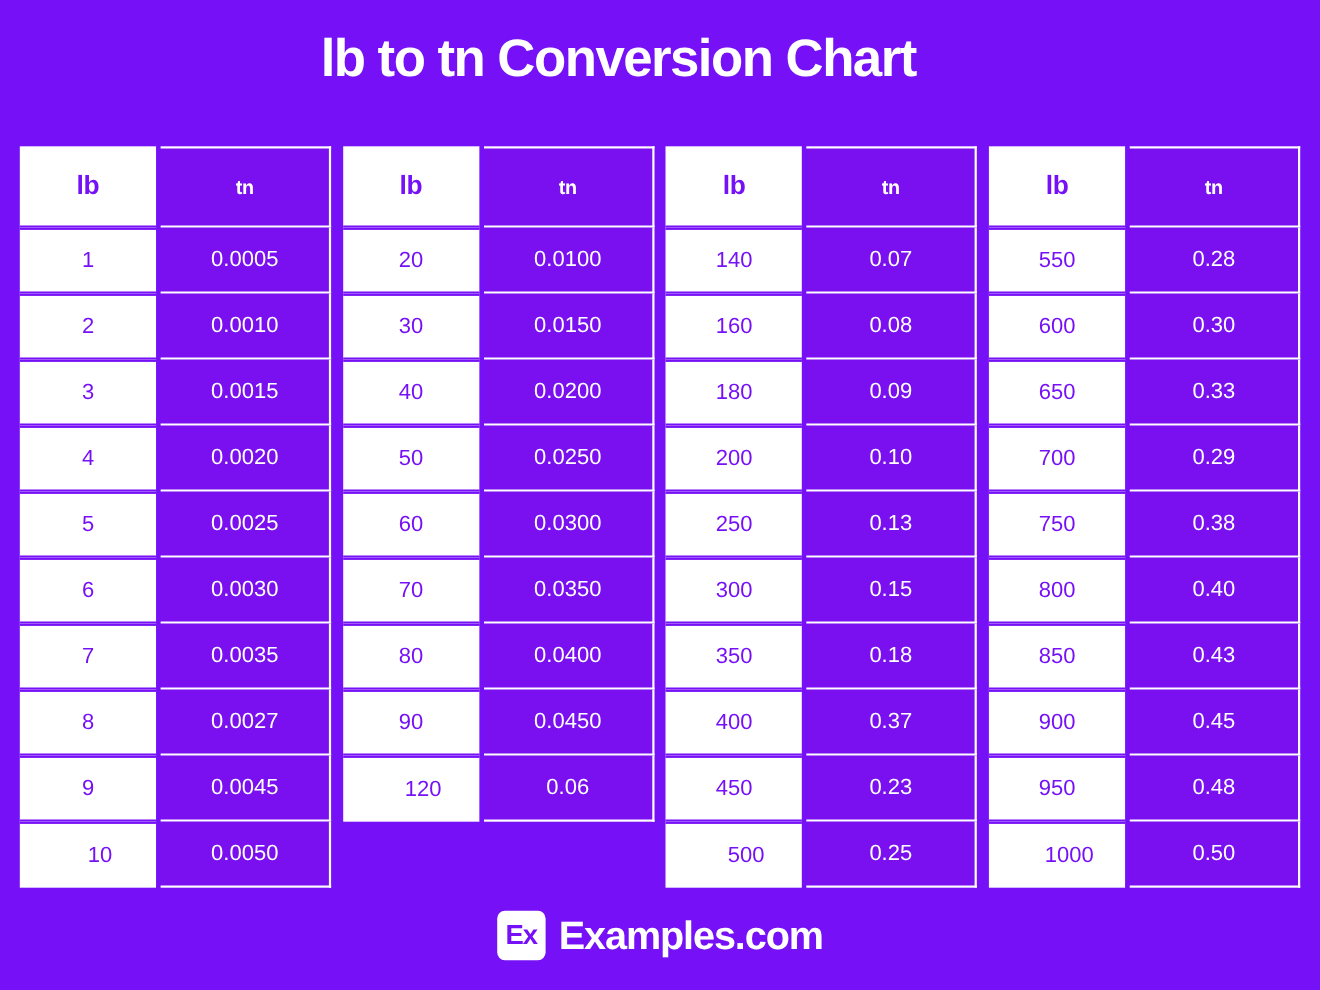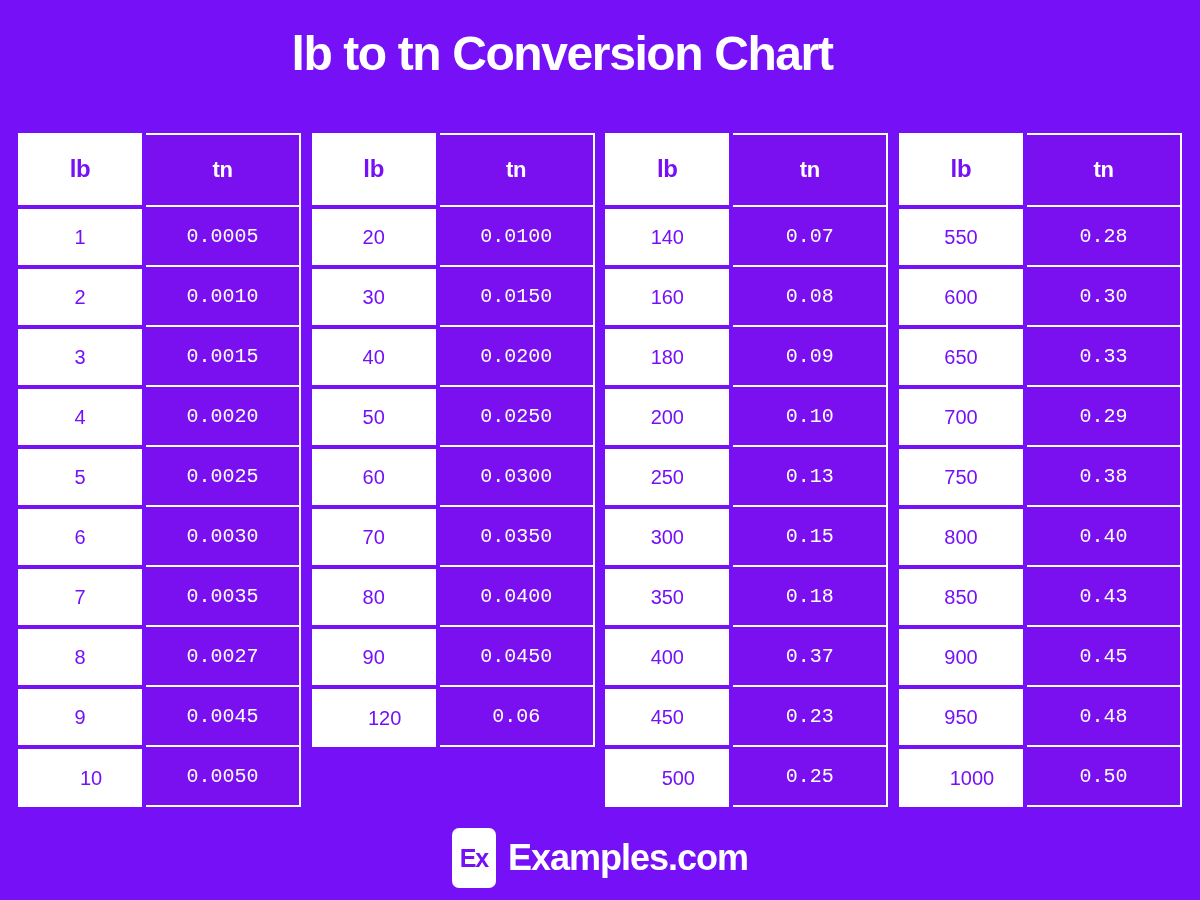--- a/index.html
+++ b/index.html
@@ -101,41 +101,41 @@
     display:flex;
     align-items:center;
     justify-content:center;
     font-size:20px;
     font-weight:400;
     border-top:2px solid #ffffff;
     border-bottom:2px solid #ffffff;
     border-right:2px solid #ffffff;
   }
   .row.header-row .cell-tn {
-    font-size:22px;
+    font-size:18px;
     font-weight:bold;
     letter-spacing:-0.3px;
   }
-  .row:not(:first-child) .cell-tn { border-top:none;font-family:Liberation Mono, monospace; }
+  .row:not(:first-child) .cell-tn { border-top:none; }
 
   
   .footer {
     position:absolute;
     left:0;
     top:828px;
     width:1200px;
     display:flex;
     align-items:center;
     justify-content:center;
     gap:12px;
   }
 
   .logo-mark {
     width:44px;
-    height:60px;
+    height:45px;
     background:#ffffff;
     border-radius:7px;
     display:flex;
     align-items:center;
     justify-content:center;
     color:#7510f7;
     font-size:25px;
     font-weight:bold;
     letter-spacing:-1px;
     line-height:1;

